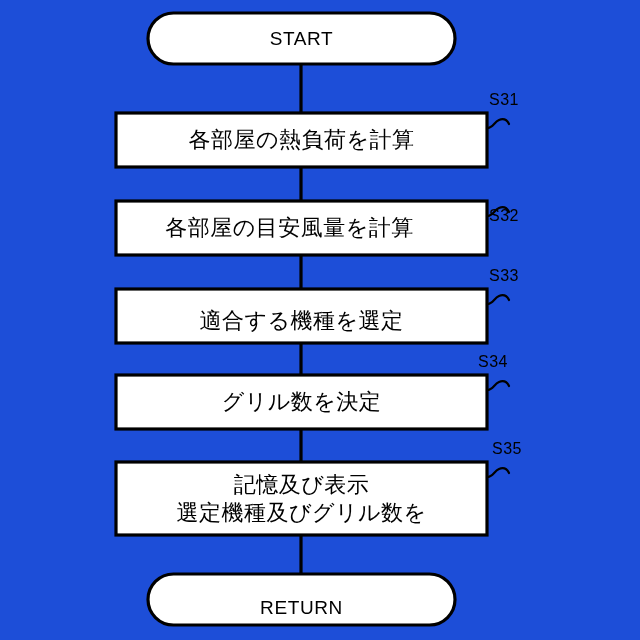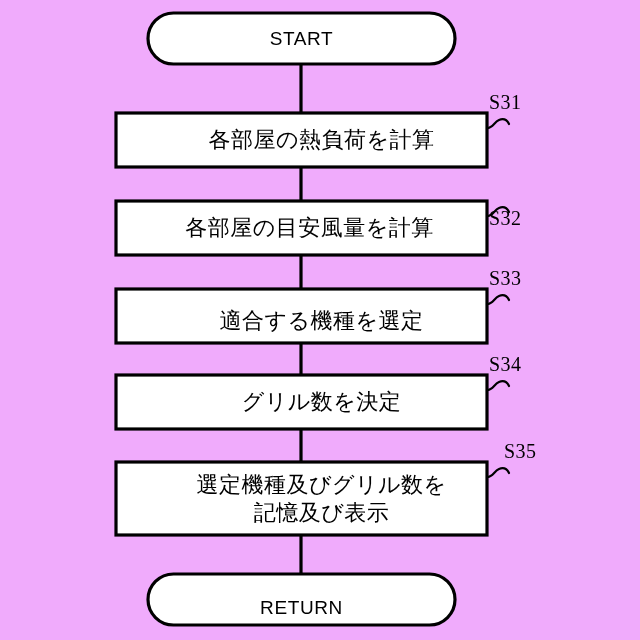--- a/index.html
+++ b/index.html
@@ -8,21 +8,21 @@
     padding: 0;
     background: #ffffff;
   }
   body {
     font-family: "Liberation Sans", "DejaVu Sans", sans-serif;
   }
   #canvas {
     position: relative;
     width: 640px;
     height: 640px;
-    background: #f0abfc;
+    background: #1d4ed8;
     overflow: hidden;
   }
   #flow-svg {
     position: absolute;
     left: 0;
     top: 0;
     width: 640px;
     height: 640px;
   }
   .shape-stroke {
@@ -59,30 +59,28 @@
     display: flex;
     flex-direction: column;
     align-items: center;
     justify-content: center;
     font-size: 22px;
     color: #000000;
     line-height: 1.25;
     white-space: nowrap;
     letter-spacing: 0.5px;
     pointer-events: none;
-    padding-left: 20px;
   }
   .step-tag {
     position: absolute;
-    font-size: 20px;
+    font-size: 16px;
     color: #000000;
     letter-spacing: 0.5px;
     white-space: nowrap;
     pointer-events: none;
-    font-family: Liberation Serif, serif;
   }
 </style>
 </head>
 <body>
 
 <div id="canvas">
 
   <svg id="flow-svg" viewBox="0 0 640 640">
 
     <line class="connector" x1="301" y1="63" x2="301" y2="113"></line>
@@ -122,23 +120,23 @@
   <div class="step-tag" style="left:489px; top:179px;margin-top:28px;">S32</div>
 
   <div class="process-label" style="left:116px; top:289px; width:371px; height:64px;">
     <span>適合する機種を選定</span>
   </div>
   <div class="step-tag" style="left:489px; top:267px;">S33</div>
 
   <div class="process-label" style="left:116px; top:375px; width:371px; height:54px;">
     <span>グリル数を決定</span>
   </div>
-  <div class="step-tag" style="left:489px; top:353px;">S34</div>
+  <div class="step-tag" style="left:478px; top:353px;">S34</div>
 
   <div class="process-label" style="left:116px; top:462px; width:371px; height:73px;">
+    <span>記憶及び表示</span>
     <span>選定機種及びグリル数を</span>
-    <span>記憶及び表示</span>
   </div>
-  <div class="step-tag" style="left:504px; top:440px;">S35</div>
+  <div class="step-tag" style="left:492px; top:440px;">S35</div>
 
   <div class="terminal-label" style="left:148px; top:574px; width:307px; height:68px;">RETURN</div>
 
 </div>
 
 </body></html>

